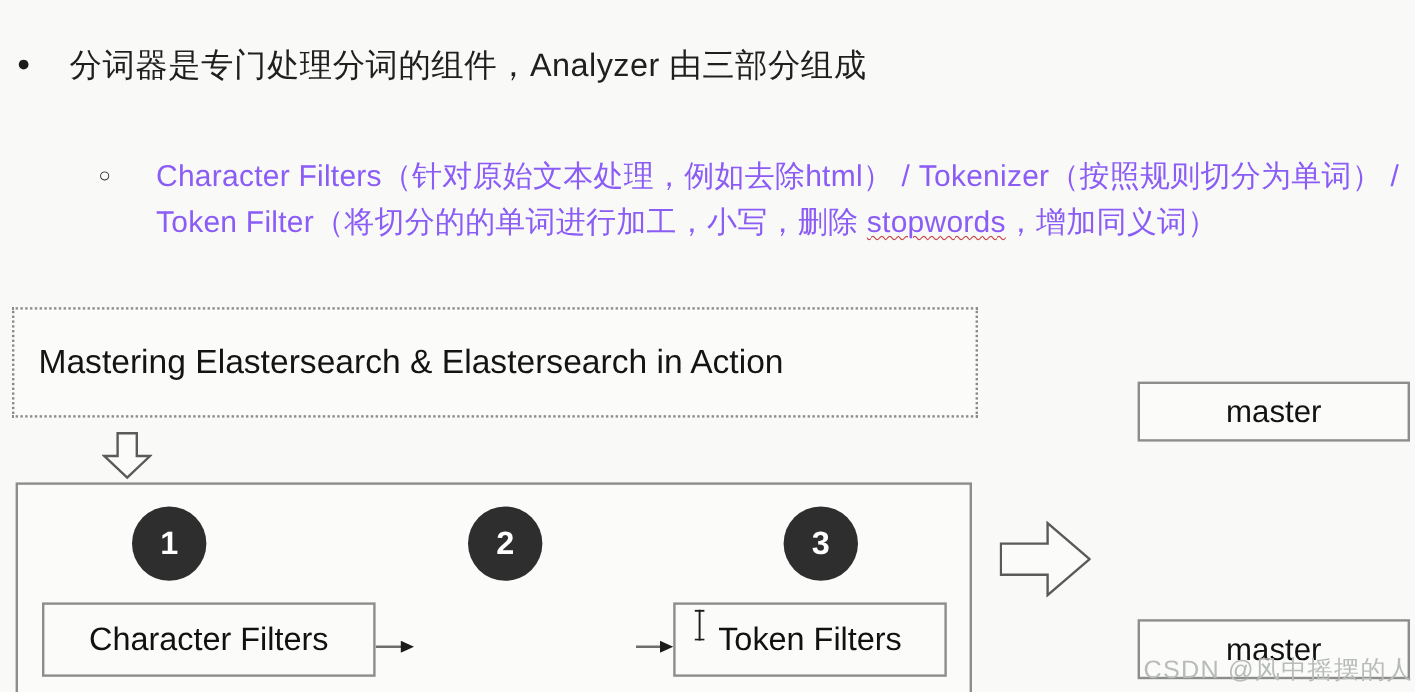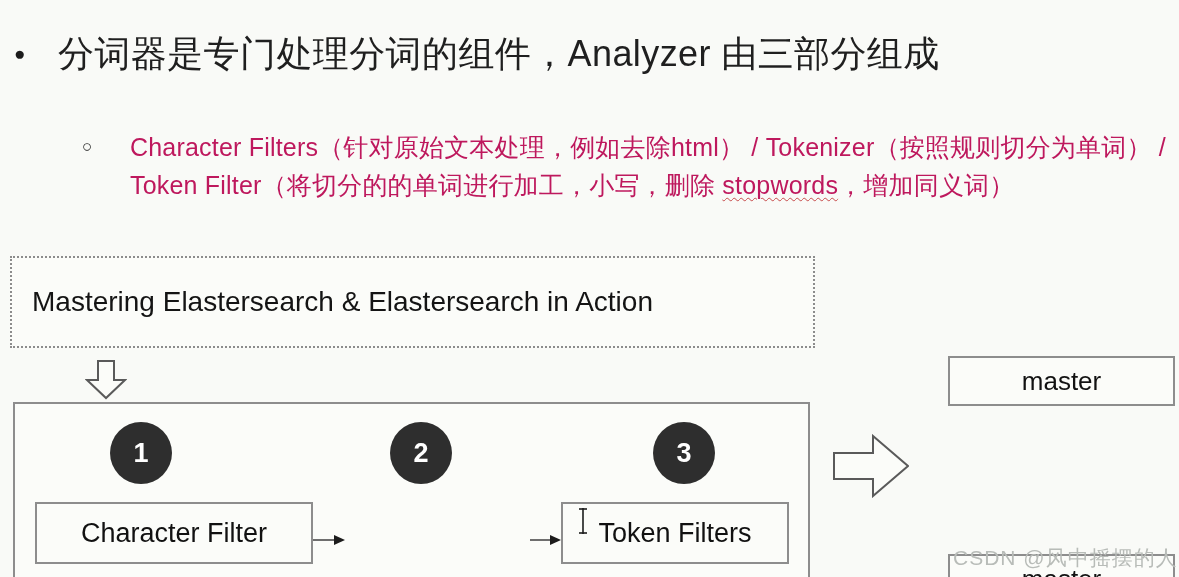--- a/index.html
+++ b/index.html
@@ -33,21 +33,21 @@
   }
   .bullet-l1 .marker {
     width: 44px;
     flex: 0 0 44px;
     text-align: left;
     font-size: 19px;
     line-height: 44px;
     color: #1c1c1c;
   }
   .bullet-l1 .text {
-    font-size: 36px;
+    font-size: 27px;
     line-height: 44px;
     letter-spacing: 0.4px;
     color: #1f1f1f;
     white-space: nowrap;
   }
 
   .bullet-l2 {
     position: absolute;
     left: 82px;
     top: 128px;
@@ -59,21 +59,21 @@
     width: 48px;
     flex: 0 0 48px;
     font-size: 17px;
     line-height: 38px;
     color: #2a2a2a;
   }
   .bullet-l2 .text {
     font-size: 25px;
     line-height: 38px;
     letter-spacing: 0.2px;
-    color: #be185d;
+    color: #8b5cf6;
   }
   .spell {
     text-decoration: underline wavy #c74b4b;
     text-decoration-thickness: 1px;
     text-underline-offset: 3px;
   }
 
   
   .dashed-box {
     position: absolute;
@@ -185,21 +185,20 @@
     position: absolute;
     left: 948px;
     width: 227px;
     height: 50px;
     border: 2px solid #8d8d8d;
     background: #fbfcf9;
     box-sizing: border-box;
     display: flex;
     align-items: center;
     justify-content: center;
-    margin-top: 38px;
   }
   .token-box .token-label {
     font-size: 26px;
     color: #121212;
     white-space: nowrap;
   }
   .token-0 { top: 318px; }
   .token-1 { top: 417px; }
   .token-2 { top: 516px; }
 
@@ -246,21 +245,21 @@
       <span>1</span>
     </div>
     <div class="badge badge-2">
       <span>2</span>
     </div>
     <div class="badge badge-3">
       <span>3</span>
     </div>
 
     <div class="step step-1">
-      <span class="step-label">Character Filter</span>
+      <span class="step-label">Character Filters</span>
     </div>
 
     <div class="connector conn-1">
       <svg width="32" height="10" viewBox="0 0 32 10" aria-hidden="true">
         <line x1="0" y1="5" x2="22" y2="5" stroke="#6e6e6e" stroke-width="2"></line>
         <polygon points="21,0 32,5 21,10" fill="#1c1c1c"></polygon>
       </svg>
     </div>
 
 

